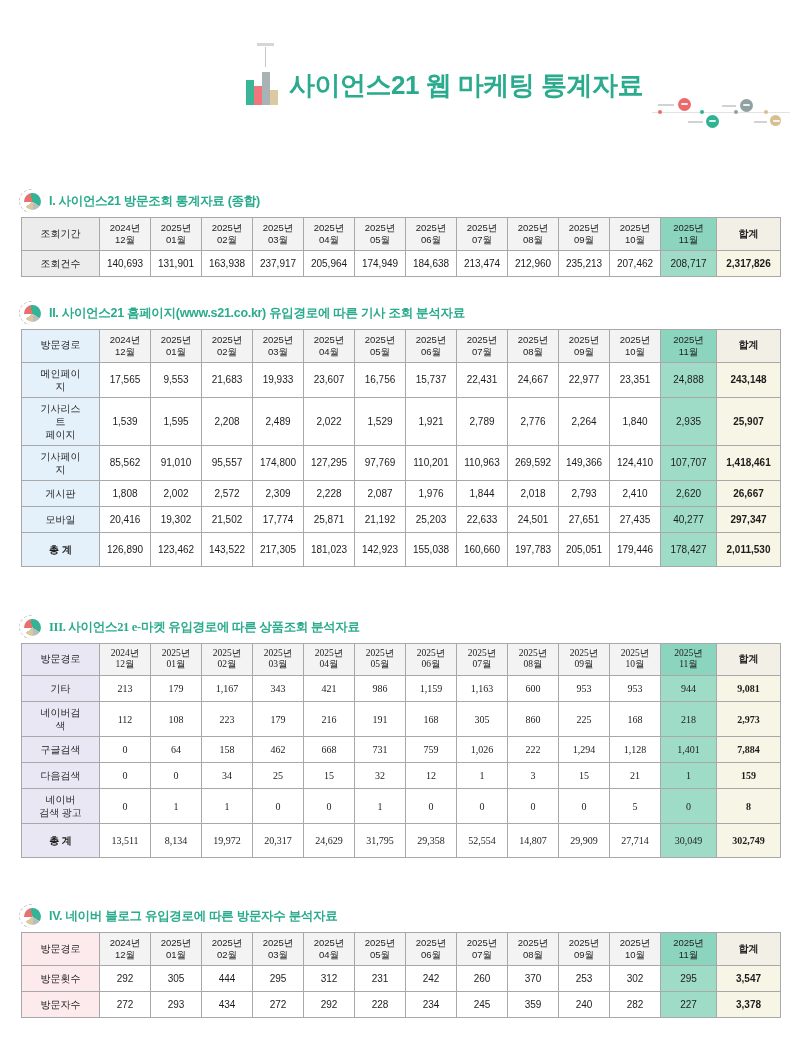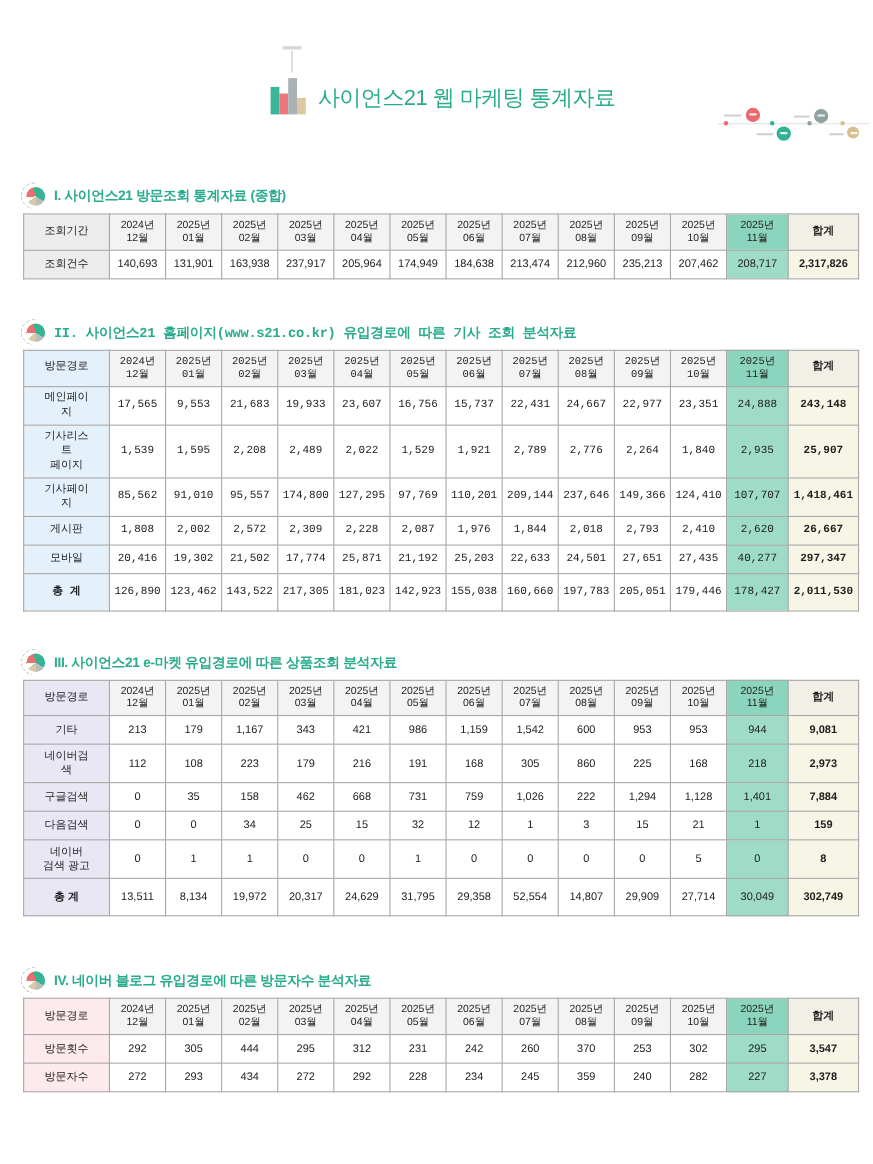--- a/index.html
+++ b/index.html
@@ -10,21 +10,21 @@
   
   .hdr{margin-top:68px;display:flex;align-items:flex-end;gap:9px;padding-left:246px;}
   .baricon{position:relative;width:34px;height:36px;flex:0 0 auto;}
   .baricon .b{position:absolute;bottom:0;}
   .b1{left:0;width:8px;height:25px;background:#39b697;}
   .b2{left:8px;width:8px;height:19px;background:#ef767a;}
   .b3{left:16px;width:8px;height:33px;background:#a9b2b4;}
   .b4{left:24px;width:8px;height:15px;background:#dcc9a0;}
   .stem{position:absolute;left:19px;top:-22px;width:1px;height:20px;background:#c6c6c6;}
   .stemlabel{position:absolute;left:11px;top:-26px;width:17px;height:3px;background:#d6d6d6;}
-  h1{margin:0 0 2px 0;font-size:20px;font-weight:normal;color:var(--accent);letter-spacing:-0.5px;}
+  h1{margin:0 0 2px 0;font-size:26px;font-weight:bold;color:var(--accent);letter-spacing:-0.5px;}
   
   .deco{position:absolute;top:90px;right:4px;width:138px;height:44px;}
   .deco .line{position:absolute;top:22px;left:0;width:138px;height:1px;background:#e3e3e3;}
   .deco .dot{position:absolute;top:20px;width:4px;height:4px;border-radius:50%;}
   .deco .circ{position:absolute;width:13px;height:13px;border-radius:50%;}
   .deco .circ::after{content:'';position:absolute;left:3px;top:5px;width:7px;height:2px;background:rgba(255,255,255,.85);border-radius:1px;}
   .c-red{background:#ec6a6d;}.c-green{background:#2fb394;}.c-gray{background:#90a1a3;}.c-tan{background:#d8bf90;}
   .deco .lbl{position:absolute;height:2px;background:#d2d2d2;}
   
   .sec-head{display:flex;align-items:center;gap:8px;margin-left:24px;}
@@ -39,21 +39,21 @@
   th{background:var(--mh);font-weight:normal;font-size:9.5px;white-space:pre-line;line-height:1.25;padding:4px 1px;color:#222;}
   th.lab{background:var(--labbg);font-size:10px;}
   th.nov{background:var(--nov-h);}
   th.toth{background:var(--tot-h);font-weight:bold;font-size:10px;}
   td{font-size:10px;padding:7px 1px;}
   td.lab{background:var(--labbg);white-space:pre-line;line-height:1.3;padding:4px 16px;}
   td.nov{background:var(--nov);}
   td.tot{background:var(--tot);font-weight:bold;}
   .total-row td{padding:10px 1px;}
   .total-row td.lab{font-weight:bold;}
-  #sec0{margin-top:66px;} #sec1{margin-top:40px;font-family:Liberation Mono, monospace;} #sec2{margin-top:38px;} #sec3{margin-top:50px;}
+  #sec0{margin-top:88px;} #sec1{margin-top:28px;} #sec2{margin-top:52px;font-family:Liberation Serif, serif;} #sec3{margin-top:50px;}
 </style>
 </head>
 <body>
 
 <header class="hdr">
   <span class="baricon">
     <span class="stem"></span>
     <span class="stemlabel"></span>
     <span class="b b1"></span>
     <span class="b b2"></span>
@@ -240,22 +240,22 @@
         </tr>
         <tr>
           <td class="lab">기사페이지</td>
           <td>85,562</td>
           <td>91,010</td>
           <td>95,557</td>
           <td>174,800</td>
           <td>127,295</td>
           <td>97,769</td>
           <td>110,201</td>
-          <td>209,144</td>
-          <td>237,646</td>
+          <td>110,963</td>
+          <td>269,592</td>
           <td>149,366</td>
           <td>124,410</td>
           <td class="nov">107,707</td>
           <td class="tot">1,418,461</td>
         </tr>
         <tr>
           <td class="lab">게시판</td>
           <td>1,808</td>
           <td>2,002</td>
           <td>2,572</td>
@@ -361,21 +361,21 @@
       <tbody>
         <tr>
           <td class="lab">기타</td>
           <td>213</td>
           <td>179</td>
           <td>1,167</td>
           <td>343</td>
           <td>421</td>
           <td>986</td>
           <td>1,159</td>
-          <td>1,542</td>
+          <td>1,163</td>
           <td>600</td>
           <td>953</td>
           <td>953</td>
           <td class="nov">944</td>
           <td class="tot">9,081</td>
         </tr>
         <tr>
           <td class="lab">네이버검색</td>
           <td>112</td>
           <td>108</td>
@@ -387,21 +387,21 @@
           <td>305</td>
           <td>860</td>
           <td>225</td>
           <td>168</td>
           <td class="nov">218</td>
           <td class="tot">2,973</td>
         </tr>
         <tr>
           <td class="lab">구글검색</td>
           <td>0</td>
-          <td>35</td>
+          <td>64</td>
           <td>158</td>
           <td>462</td>
           <td>668</td>
           <td>731</td>
           <td>759</td>
           <td>1,026</td>
           <td>222</td>
           <td>1,294</td>
           <td>1,128</td>
           <td class="nov">1,401</td>

